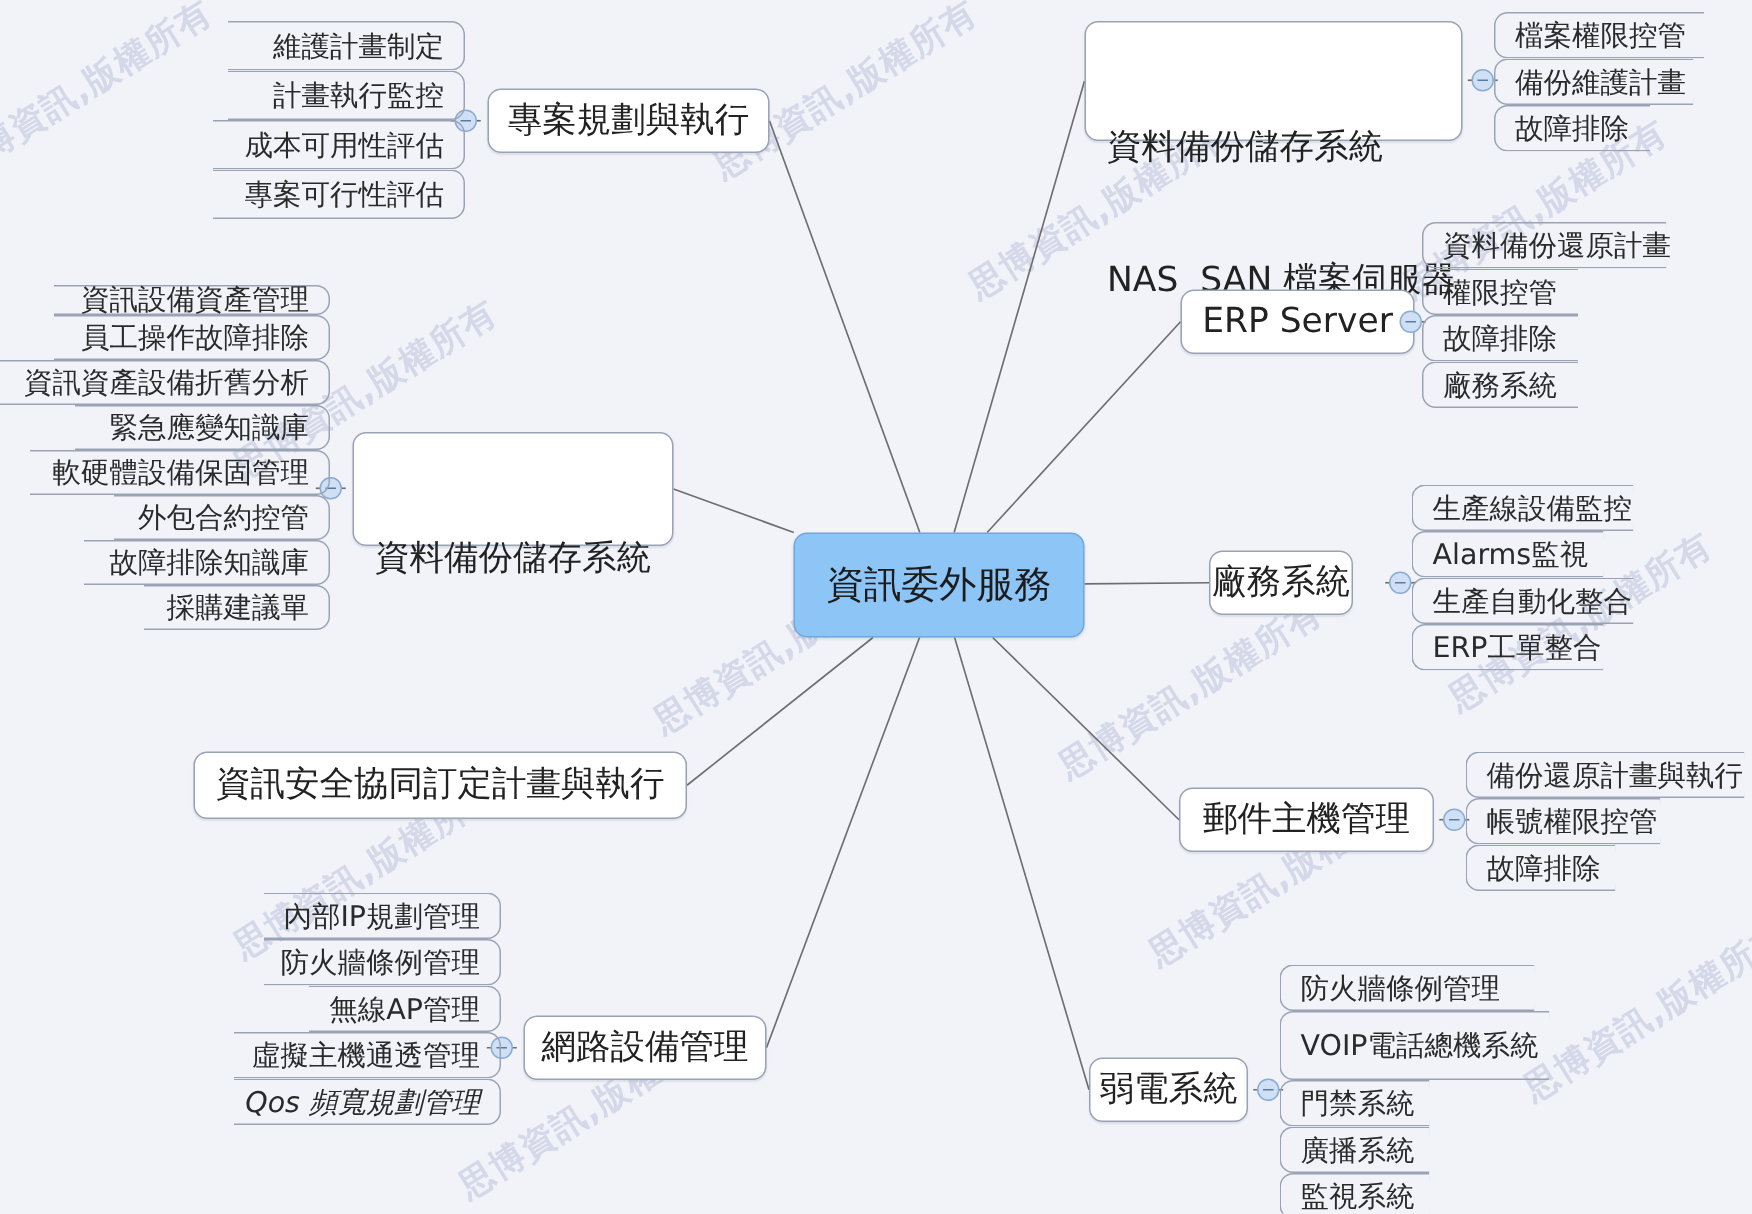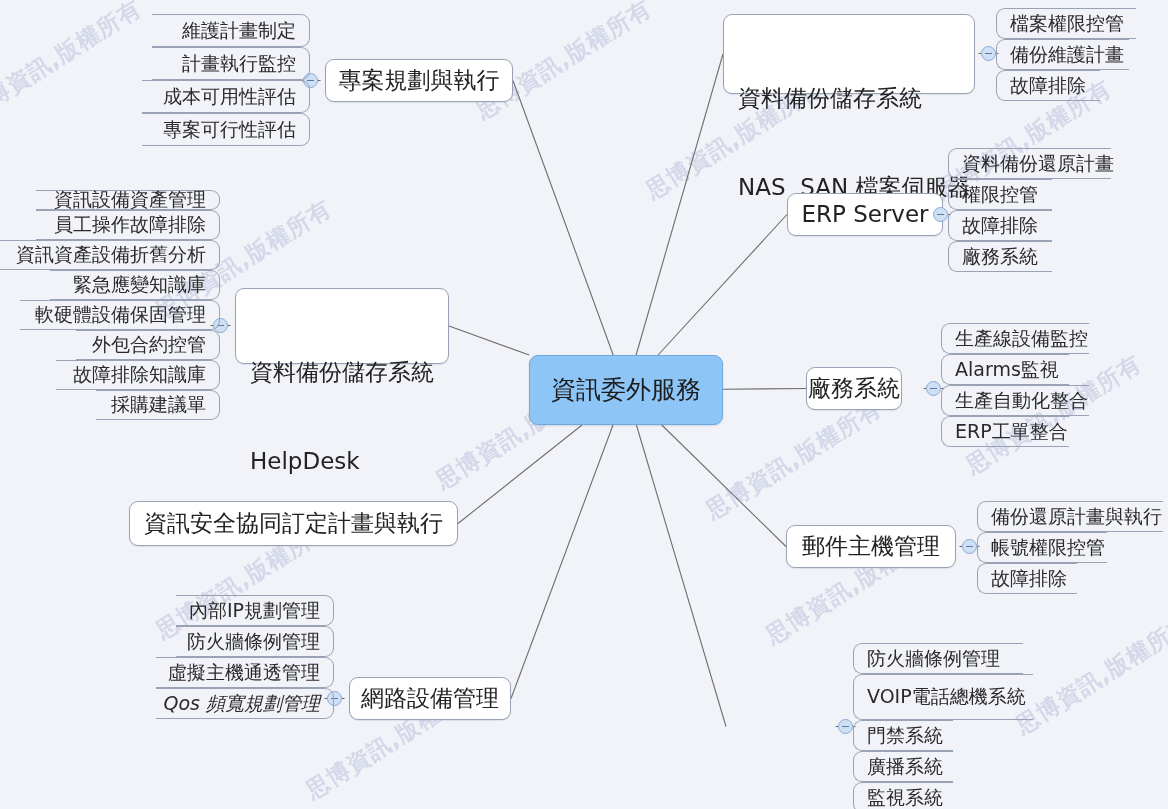--- a/index.html
+++ b/index.html
@@ -238,21 +238,20 @@
     <div class="leaf leaf-right" style="height:31px; width:104px;">
       <span>故障排除</span>
     </div>
     <div class="leaf leaf-right" style="height:31px; width:104px;">
       <span>廠務系統</span>
     </div>
   </div>
 
   <div class="node main-node two-line" id="node-helpdesk" style="left:235px; top:288px; width:214px; height:76px;">
     <div>資料備份儲存系統</div>
-    <div>HelpDesk</div>
   </div>
   <div class="toggle" style="left:213px; top:318px;"></div>
   <div class="leaf-group" id="leaves-helpdesk" style="left:0px; top:190px; width:220px;">
     <div class="leaf leaf-left" style="height:20px; width:184px; margin-left:36px;">
       <span>資訊設備資產管理</span>
     </div>
     <div class="leaf leaf-left" style="height:30px; width:184px; margin-left:36px;">
       <span>員工操作故障排除</span>
     </div>
     <div class="leaf leaf-left" style="height:30px; width:220px; margin-left:0px;">
@@ -318,28 +317,34 @@
     <span>網路設備管理</span>
   </div>
   <div class="toggle" style="left:327px; top:691px;"></div>
   <div class="leaf-group" id="leaves-network-equipment" style="left:124px; top:595px; width:210px;">
     <div class="leaf leaf-left" style="height:31px; width:158px; margin-left:52px;">
       <span>內部IP規劃管理</span>
     </div>
     <div class="leaf leaf-left" style="height:31px; width:158px; margin-left:52px;">
       <span>防火牆條例管理</span>
     </div>
+    <div class="leaf leaf-left" style="height:31px; width:128px; margin-left:82px;">
+      <span>無線AP管理</span>
+    </div>
     <div class="leaf leaf-left" style="height:31px; width:178px; margin-left:32px;">
       <span>虛擬主機通透管理</span>
     </div>
     <div class="leaf leaf-left" style="height:31px; width:178px; margin-left:32px;font-style:italic;">
       <span>Qos 頻寬規劃管理</span>
     </div>
   </div>
 
+  <div class="node main-node" id="node-low-voltage-systems" style="left:726px; top:705px; width:106px; height:43px; justify-content:center;">
+    <span>弱電系統</span>
+  </div>
   <div class="toggle" style="left:838px; top:719px;"></div>
   <div class="leaf-group" id="leaves-low-voltage-systems" style="left:853px; top:643px; width:170px;">
     <div class="leaf leaf-right" style="height:31px; width:170px;">
       <span>防火牆條例管理</span>
     </div>
     <div class="leaf leaf-right" style="height:46px; width:180px;">
       <span>VOIP電話總機系統</span>
     </div>
     <div class="leaf leaf-right" style="height:31px; width:100px;">
       <span>門禁系統</span>

